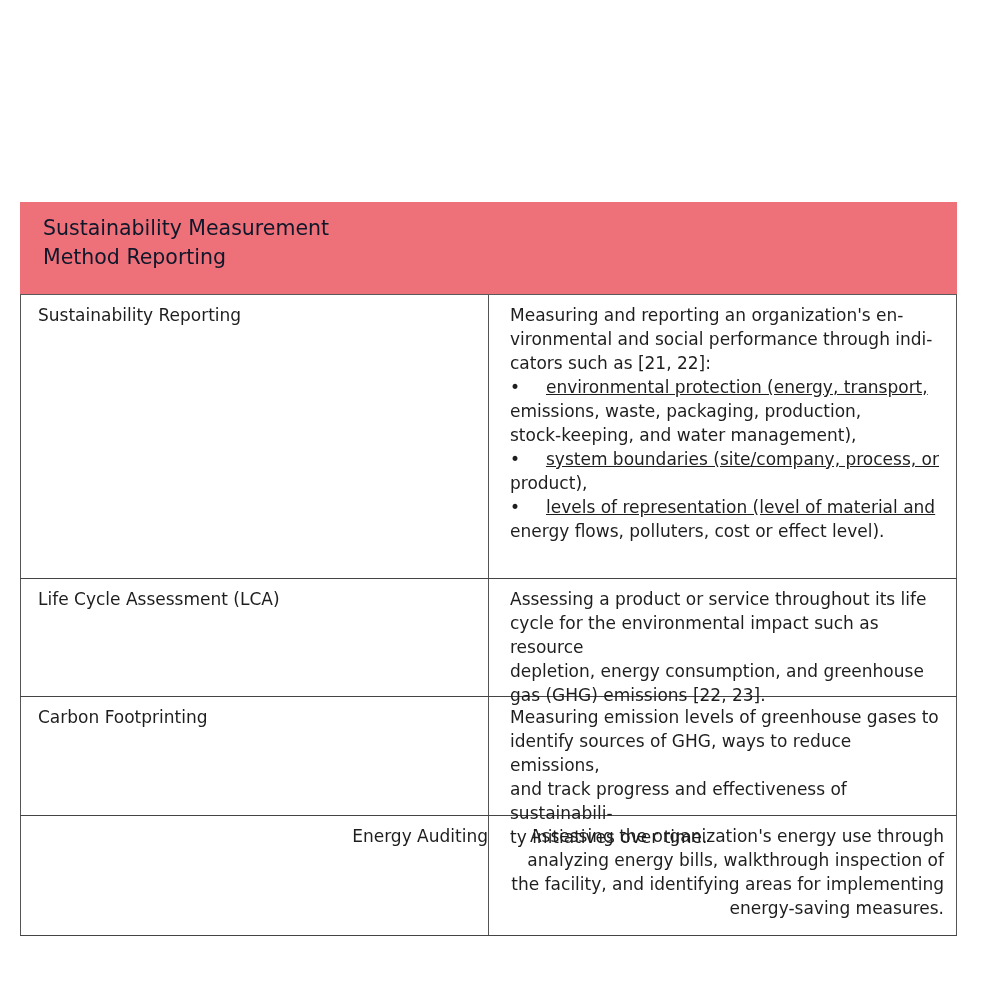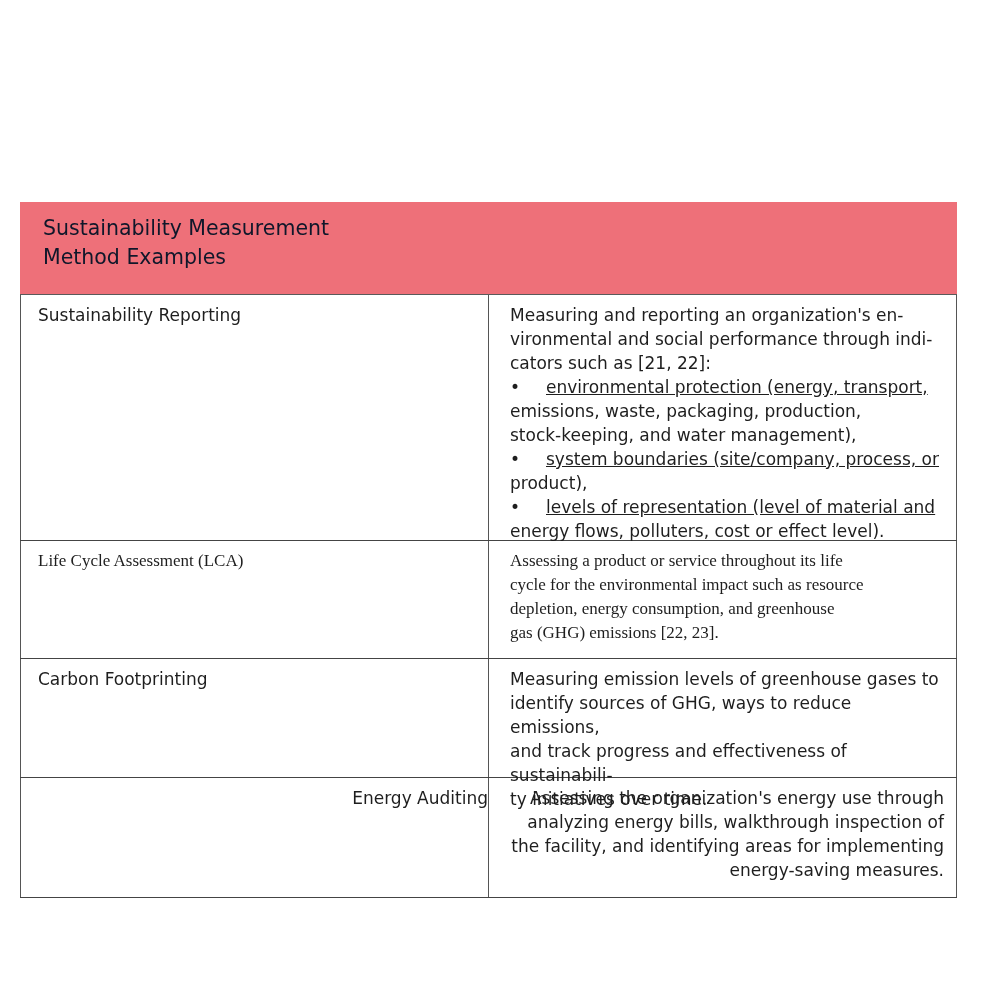--- a/index.html
+++ b/index.html
@@ -52,42 +52,42 @@
       padding-left: 17px;
       border-left: 1px solid #555;
       border-right: 1px solid #555;
     }
     .row .c2 {
       width: 468px;
       padding-left: 21px;
       padding-right: 12px;
       border-right: 1px solid #555;
     }
-    .row-1 { height: 246px; }
-    .row-2 { height: 118px; font-family: Liberation Serif, serif; }
+    .row-1 { height: 284px; }
+    .row-2 { height: 118px; }
     .row-3 { height: 119px; }
     .row-4 { height: 120px; text-align: right; }
     .bullet-line {
       display: block;
       text-decoration: underline;
     }
     .bullet {
       display: inline-block;
       width: 36px;
     }
     .para { display: block; }
   </style>
 </head>
 <body>
 
 <div class="table">
   <div class="header" style="background: rgb(238, 112, 121);">
     <div class="cell c1">
       <span class="para">Sustainability Measurement</span>
-      <span class="para">Method Examples</span>
+      <span class="para">Method Reporting</span>
     </div>
   </div>
 
   <div class="row row-1">
     <div class="cell c1">Sustainability Reporting</div>
     <div class="cell c2">
       <span class="para">Measuring and reporting an organization's en-</span>
       <span class="para">vironmental and social performance through indi-</span>
       <span class="para">cators such as [21, 22]:</span>
       <span class="bullet-line"><span class="bullet">•</span><span>environmental protection (energy, transport,</span></span>

